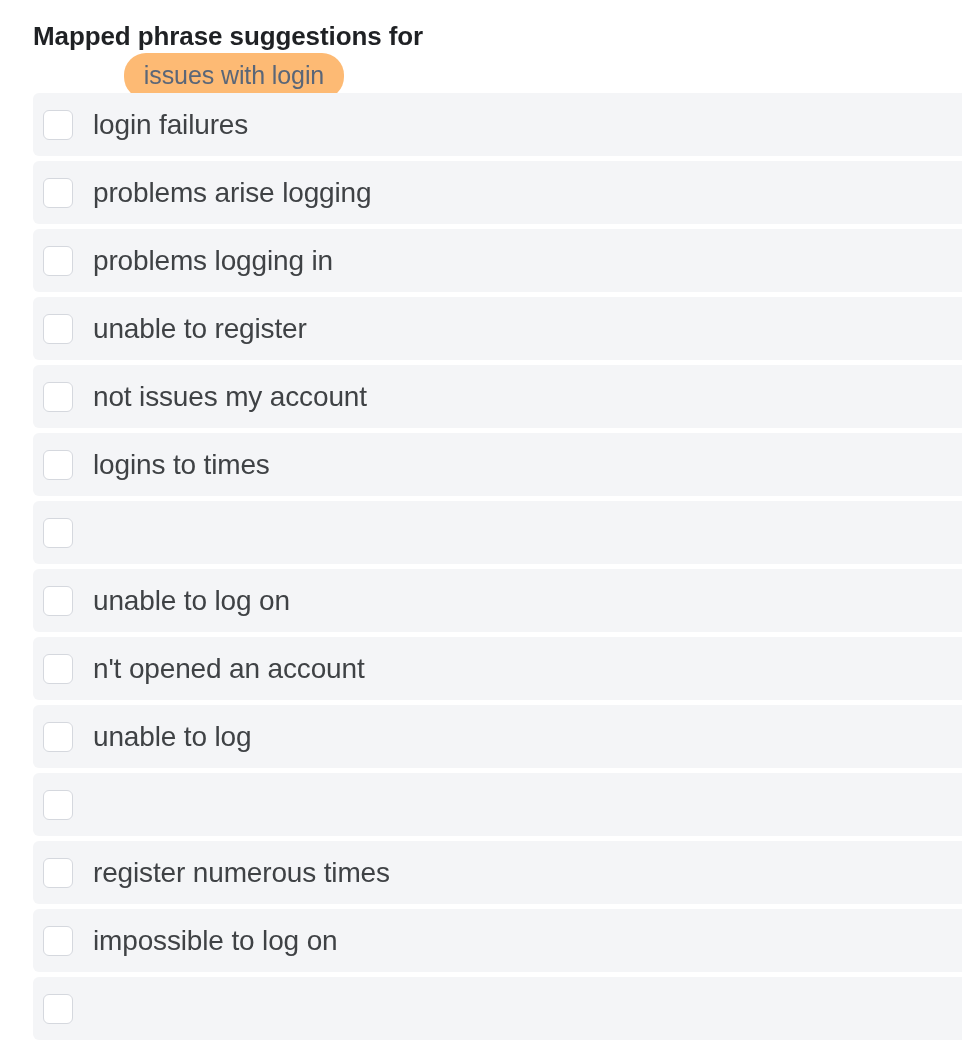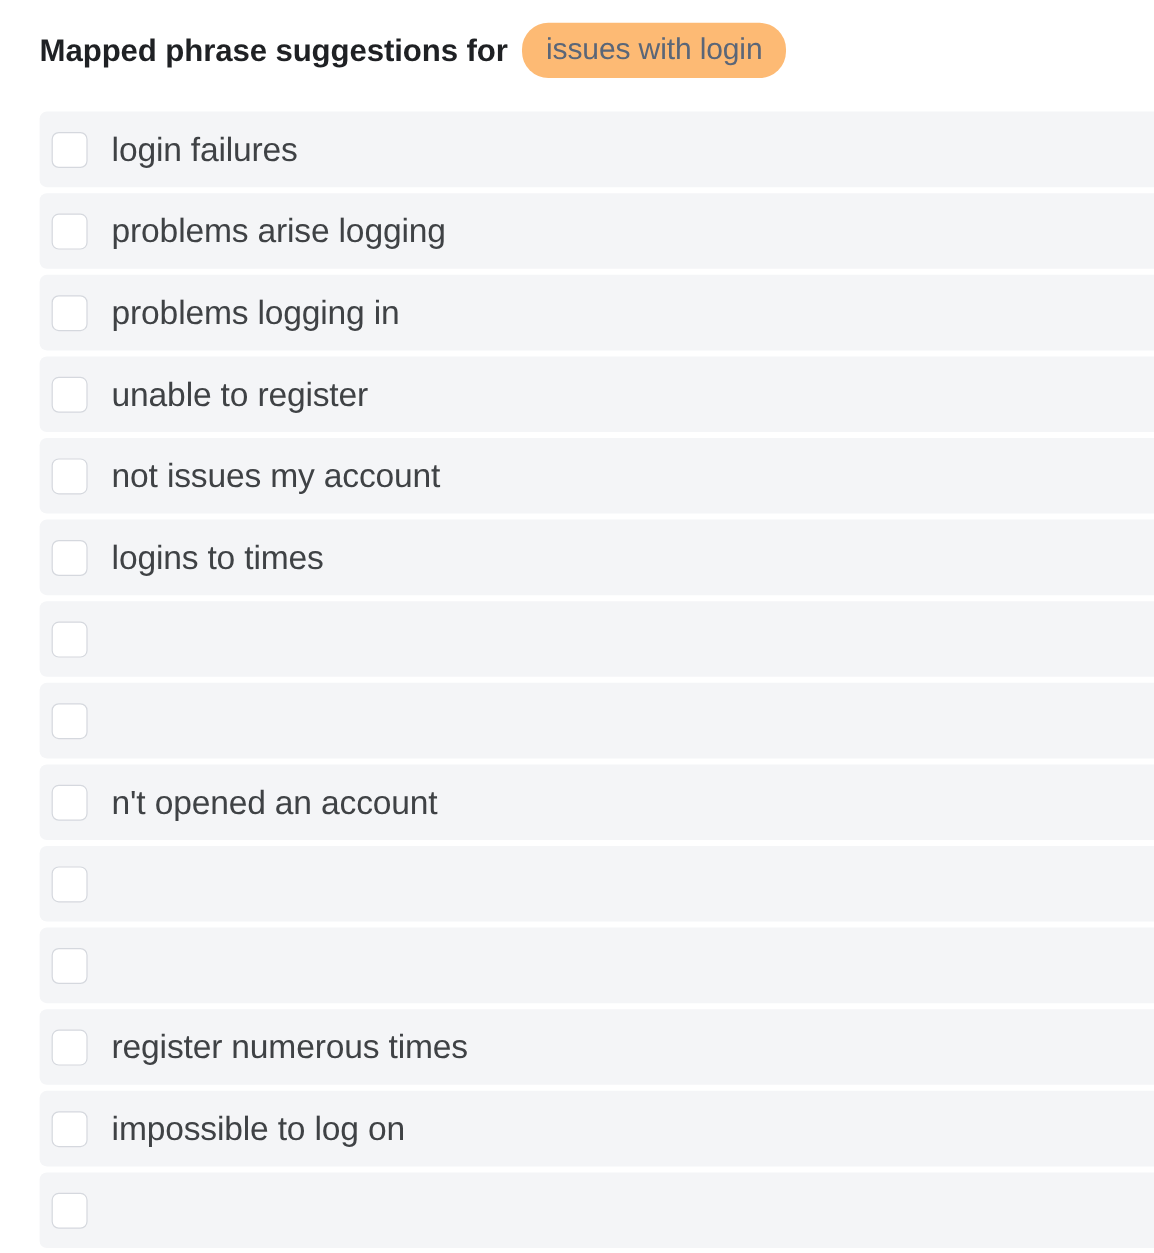--- a/index.html
+++ b/index.html
@@ -24,20 +24,21 @@
   }
 
   
   .header {
     position: absolute;
     left: 33px;
     top: 19px;
     display: flex;
     align-items: center;
     white-space: nowrap;
+    flex-direction: column;
   }
   .header-title {
     font-size: 26px;
     font-weight: bold;
     color: #1f2124;
     letter-spacing: -0.1px;
     line-height: 34px;
   }
   .header-pill {
     margin-left: 12px;
@@ -123,27 +124,29 @@
       </div>
       <div class="suggestion-row">
         <span class="row-checkbox" role="checkbox" aria-checked="false"></span>
         <span class="row-label">logins to times</span>
       </div>
       <div class="suggestion-row">
         <span class="row-checkbox" role="checkbox" aria-checked="false"></span>
       </div>
       <div class="suggestion-row">
         <span class="row-checkbox" role="checkbox" aria-checked="false"></span>
+        <span class="row-label">unable to log on</span>
       </div>
       <div class="suggestion-row">
         <span class="row-checkbox" role="checkbox" aria-checked="false"></span>
         <span class="row-label">n't opened an account</span>
       </div>
       <div class="suggestion-row">
         <span class="row-checkbox" role="checkbox" aria-checked="false"></span>
+        <span class="row-label">unable to log</span>
       </div>
       <div class="suggestion-row">
         <span class="row-checkbox" role="checkbox" aria-checked="false"></span>
       </div>
       <div class="suggestion-row">
         <span class="row-checkbox" role="checkbox" aria-checked="false"></span>
         <span class="row-label">register numerous times</span>
       </div>
       <div class="suggestion-row">
         <span class="row-checkbox" role="checkbox" aria-checked="false"></span>

